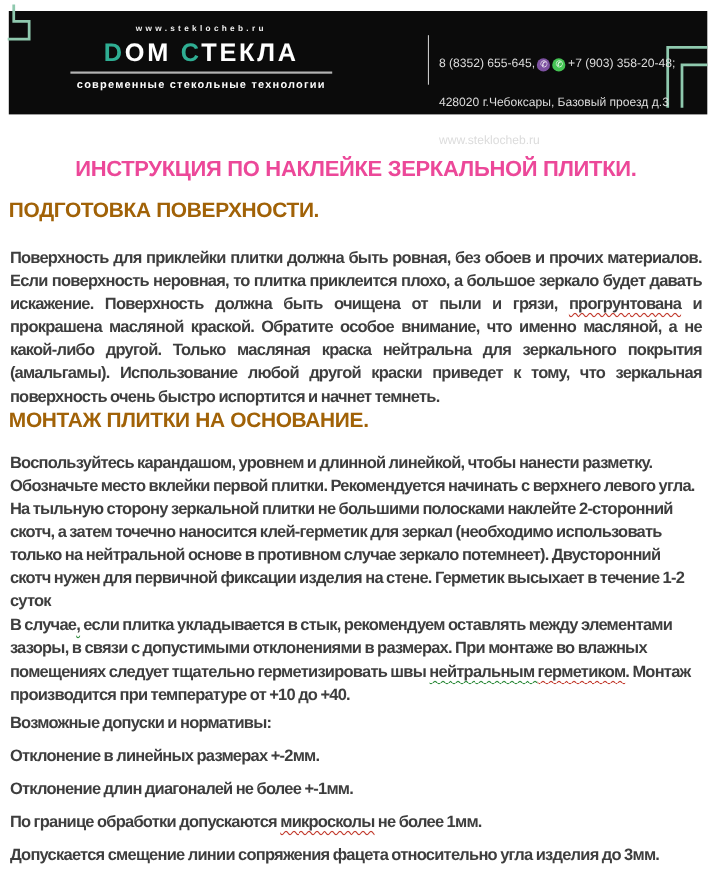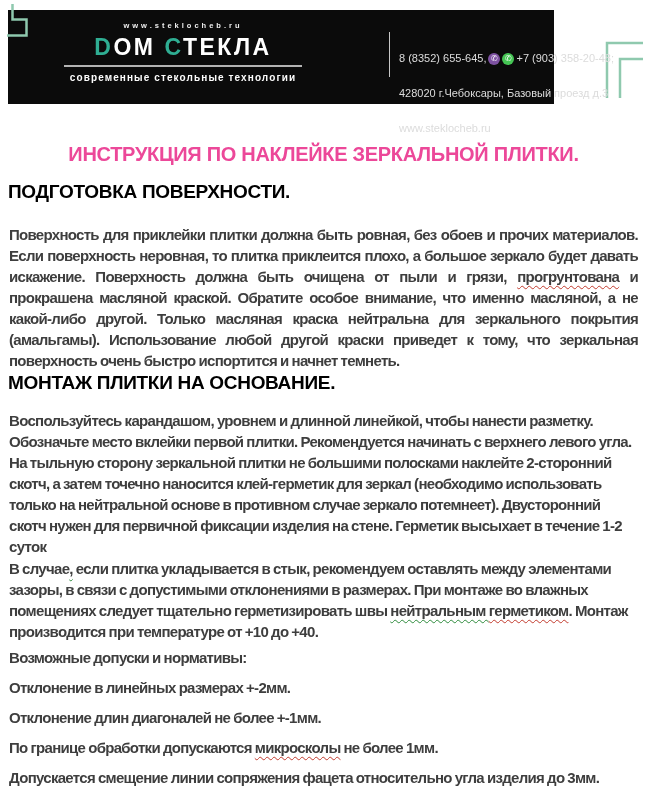--- a/index.html
+++ b/index.html
@@ -3,21 +3,21 @@
 <meta charset="utf-8">
 <style>
   html,body { margin:0; padding:0; background:#fff; }
   .page {
     position:relative; width:647px; height:808px; overflow:hidden;
     background:#fff; font-family:"Liberation Sans", sans-serif;
   }
 
   
   .banner {
-    position:absolute; left:8px; top:10px; width:546px; height:94px;
+    position:absolute; left:8px; top:10px; width:635px; height:94px;
     background:#0b0b0b;
   }
   .banner svg.deco { position:absolute; left:0; top:0; overflow:visible; pointer-events:none; }
 
   .logo-block { position:absolute; left:56px; top:11px; width:238px; text-align:center; color:#fff; }
   .site-top { font-size:7.5px; letter-spacing:3px; color:#efefef; font-weight:bold; white-space:nowrap; }
   .logo-main { margin-top:5px; font-size:23px; font-weight:bold; letter-spacing:2.5px; line-height:1.05; white-space:nowrap; }
   .logo-main .accent { color:#2fae93; }
   .logo-divider { height:2px; background:#b3b3b3; margin:6px 0 5px 0; }
   .tagline { font-size:10px; font-weight:bold; letter-spacing:1.1px; color:#fdfdfd; white-space:nowrap; }
@@ -33,21 +33,21 @@
   .ic.viber { background:#7d51a1; }
   .ic.wa { background:#45c554; }
 
   
   .content { position:absolute; left:0; top:104px; width:647px; padding:0 8px; box-sizing:border-box; }
   .doc-title {
     margin-top:39px; text-align:center; font-size:20px; font-weight:bold;
     color:#ec4899; letter-spacing:-0.3px;
   }
   .sec-heading {
-    font-size:19px; font-weight:bold; color:#000000; letter-spacing:-0.3px; line-height:22px;
+    font-size:19px; font-weight:bold; color:#a16207; letter-spacing:-0.3px; line-height:22px;
   }
   .sec-heading.first { margin-top:15px; }
   .sec-heading.second { margin-top:0; }
   p.bodytext {
     margin:1px; font-size:15px; font-weight:bold; color:#3e3e3e;
     line-height:21px; letter-spacing:-0.7px; word-spacing:-0.5px;
   }
   p.just { text-align:justify; }
   .mt21 { margin-top:21px !important; }
   .mt16 { margin-top:16px !important; }

